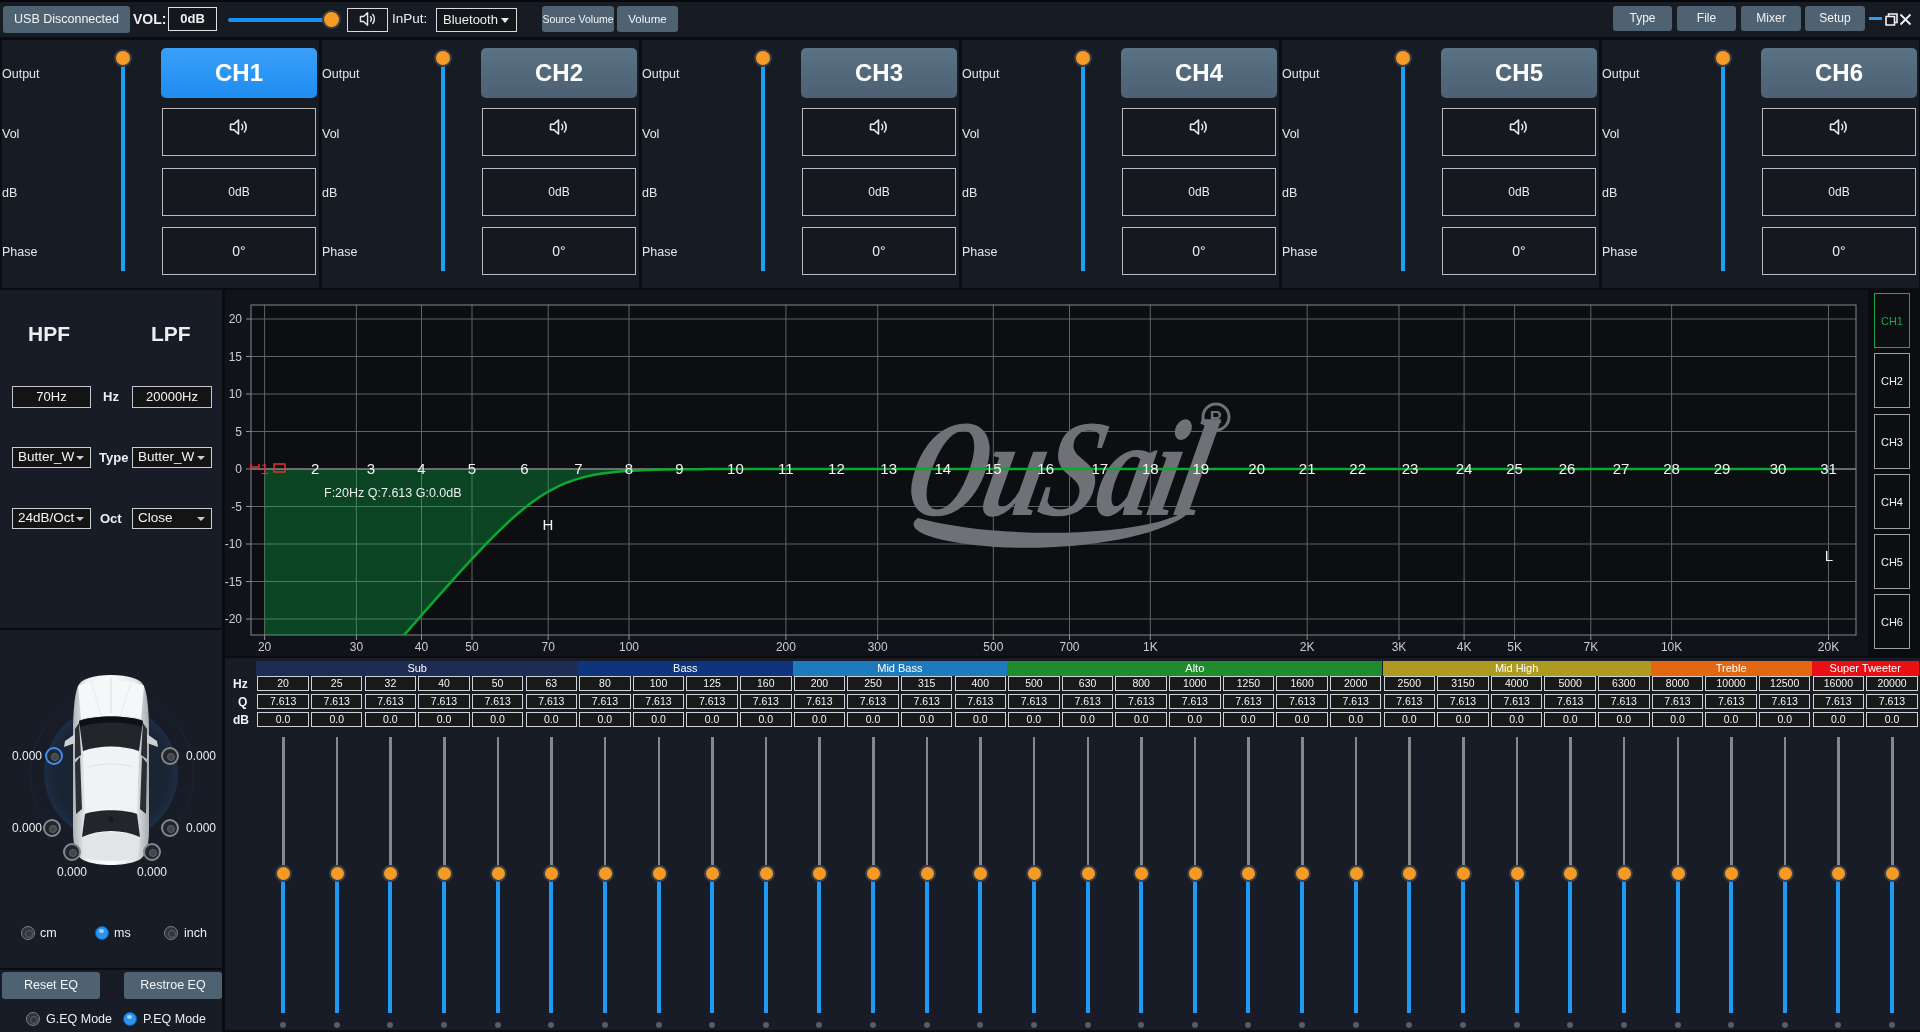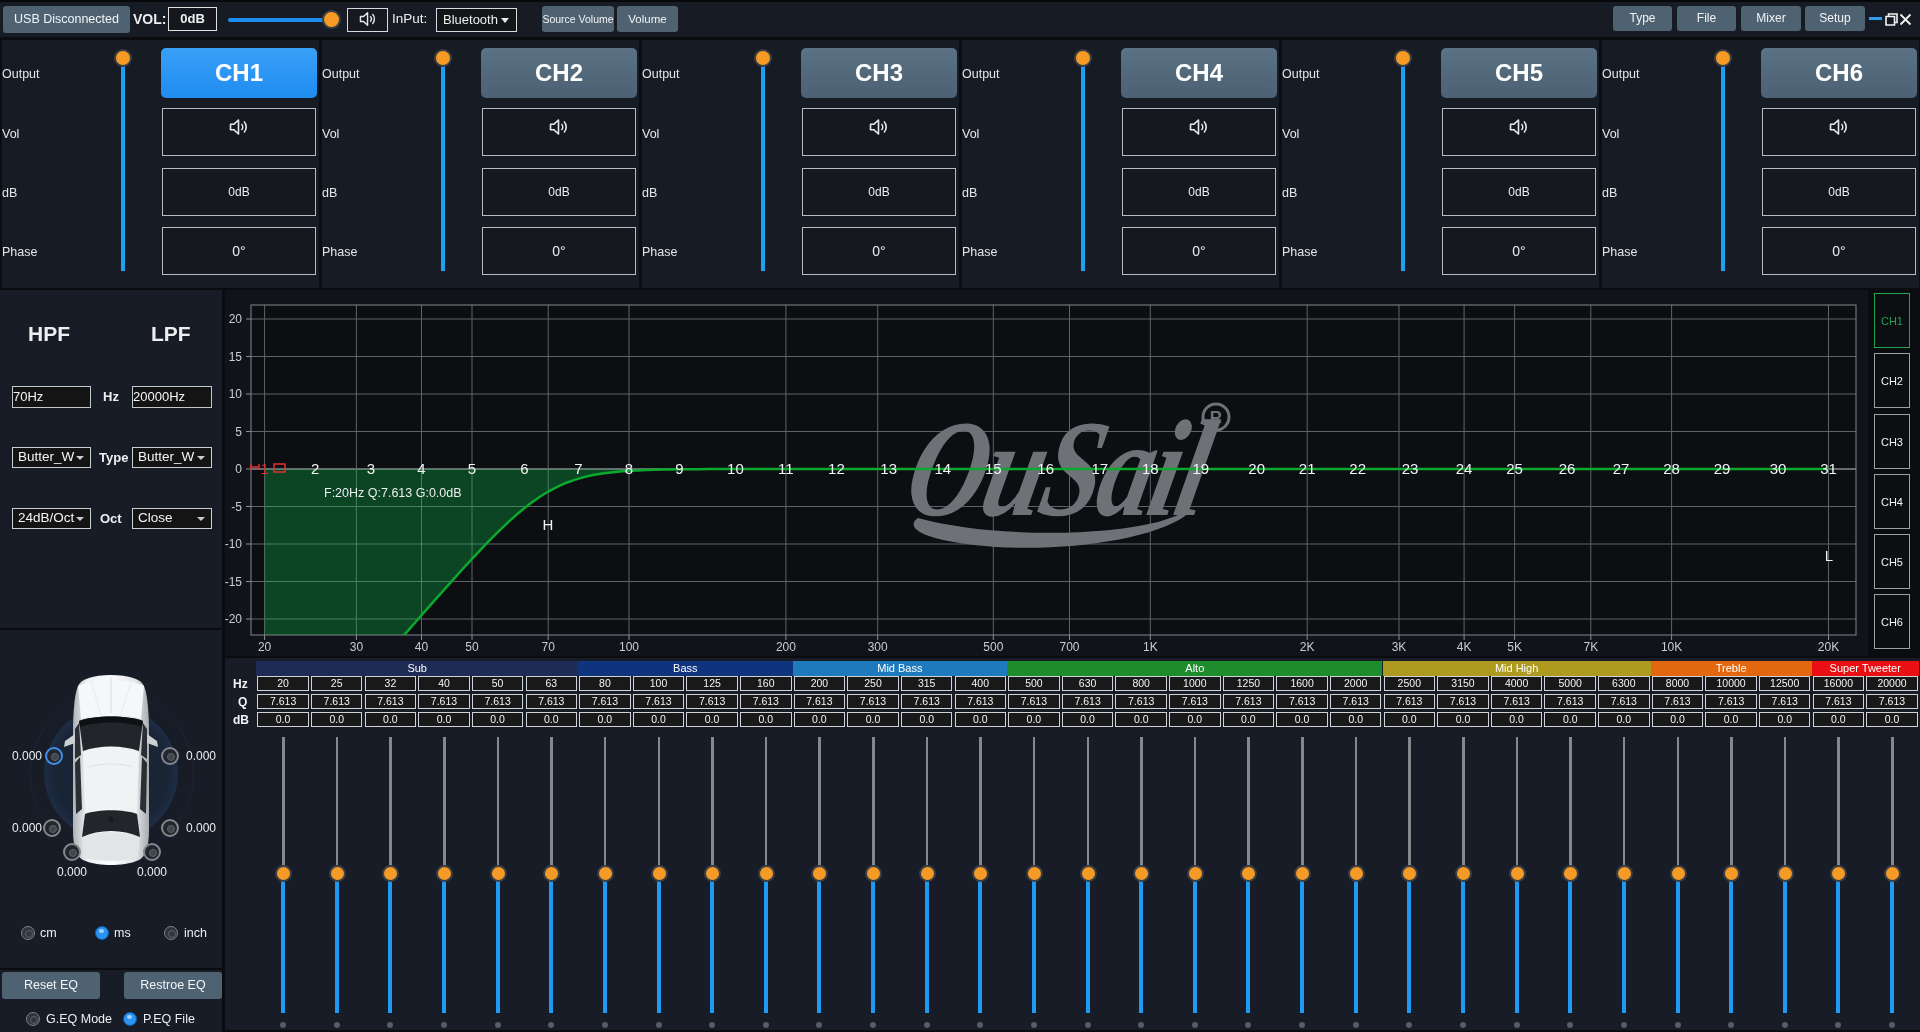--- a/index.html
+++ b/index.html
@@ -12,21 +12,21 @@
 .chbox { position:absolute; left:160px; top:0; width:154px; height:48px; background:#15181f; border:1px solid #b8bcc0; box-sizing:border-box; text-align:center; line-height:46px; }
 .ghead { position:absolute; top:661px; height:15px; line-height:15px; text-align:center; font-size:11px; color:#fff; }
 .cell { position:absolute; width:51.6px; height:15px; background:#191919; border:1px solid #cfd3d6; box-sizing:border-box; text-align:center; line-height:13px; font-size:10.5px; color:#f2f4f6; }
 .strack-g { position:absolute; top:737px; width:2.5px; height:136px; background:#84898e; }
 .strack-b { position:absolute; top:873px; width:4px; height:140px; background:#1e9af0; }
 .sknob { position:absolute; top:865px; width:17px; height:17px; border-radius:50%; background:#f59b25; border:2.5px solid #3a3f45; box-sizing:border-box; }
 .sdot { position:absolute; top:1022px; width:6px; height:6px; border-radius:50%; background:#575d65; }
 .tab { position:absolute; left:1874px; width:36px; height:55px; background:#0c0e12; border:1px solid #9aa0a5; box-sizing:border-box; text-align:center; line-height:55px; font-size:11px; color:#f2f4f6; }
 .dd { position:absolute; height:21px; background:#141414; border:1.5px solid #ccd0d4; box-sizing:border-box; font-size:13.5px; line-height:18px; padding-left:5px; color:#f2f4f6; }
 .ddarr { position:absolute; right:6px; top:8px; width:0; height:0; border-left:4px solid transparent; border-right:4px solid transparent; border-top:4px solid #c8ccd0; }
-.fbox { position:absolute; height:22px; background:#141414; border:1px solid #c3c7cb; box-sizing:border-box; font-size:13px; line-height:20px; color:#f2f4f6; }
+.fbox { position:absolute; height:22px; background:#141414; border:1px solid #c3c7cb; box-sizing:border-box; font-size:13px; line-height:20px; text-align:center; color:#f2f4f6; }
 .z { position:absolute; }
 </style></head>
 <body>
 <div class="z" style="left:0;top:0;width:1920px;height:37px;background:#171b23">
 <div style="position:absolute;left:0;top:0;width:1920px;height:2px;background:#06080b"></div>
 <div class="tbtn" style="left:3px;top:6px;width:127px;height:27px;line-height:27px;font-size:12.5px">USB Disconnected</div>
 <div style="position:absolute;left:133px;top:11px;font-size:14px;font-weight:bold">VOL:</div>
 <div style="position:absolute;left:168px;top:7px;width:49px;height:24px;background:#15171c;border:1.5px solid #dde1e4;box-sizing:border-box;text-align:center;line-height:21px;font-size:13px;font-weight:bold">0dB</div>
 <div style="position:absolute;left:228px;top:18px;width:103px;height:4px;border-radius:2px;background:#1e8ff2"></div>
 <div style="position:absolute;left:322px;top:10px;width:19px;height:19px;border-radius:50%;background:#f59b25;border:2.5px solid #3a3f45;box-sizing:border-box"></div>
@@ -247,21 +247,21 @@
 <div class="z" style="left:184px;top:926px;font-size:12.5px">inch</div>
 <div class="tbtn" style="left:2px;top:972px;width:98px;height:27px;line-height:27px;font-size:12.5px">Reset EQ</div>
 <div class="tbtn" style="left:124px;top:972px;width:98px;height:27px;line-height:27px;font-size:12.5px">Restroe EQ</div>
 <div style="position:absolute;left:26px;top:1012px;width:14px;height:14px;border-radius:50%;background:#31363e;border:1.5px solid #7b828b;box-sizing:border-box">
     <div style="position:absolute;left:2.5px;top:2.5px;width:6px;height:6px;border-radius:50%;border:1px solid #5a616a"></div>
   </div>
 <div class="z" style="left:46px;top:1012px;font-size:12.5px">G.EQ Mode</div>
 <div style="position:absolute;left:123px;top:1012px;width:14px;height:14px;border-radius:50%;background:#2b93f0;border:1.5px solid #0d5faa;box-sizing:border-box">
     <div style="position:absolute;left:3px;top:2px;width:5px;height:4px;border-radius:50%;background:#9fd3ff"></div>
   </div>
-<div class="z" style="left:143px;top:1012px;font-size:12.5px">P.EQ File</div>
+<div class="z" style="left:143px;top:1012px;font-size:12.5px">P.EQ Mode</div>
 <div class="z" style="left:225px;top:290px;width:1643px;height:366px;background:#10141a">
     <svg width="1643" height="366" style="position:absolute;left:0;top:0">
 <defs>
         <clipPath id="plotclip">
           <rect x="26" y="15" width="1605" height="330"></rect>
         </clipPath>
       </defs>
 <rect x="26" y="15" width="1605" height="330" fill="#0c0e11"></rect>
 <line x1="26" y1="329.0" x2="1631" y2="329.0" stroke="#5e6368" stroke-width="1"></line>
       <line x1="21" y1="329.0" x2="26" y2="329.0" stroke="#888d92" stroke-width="1"></line>

